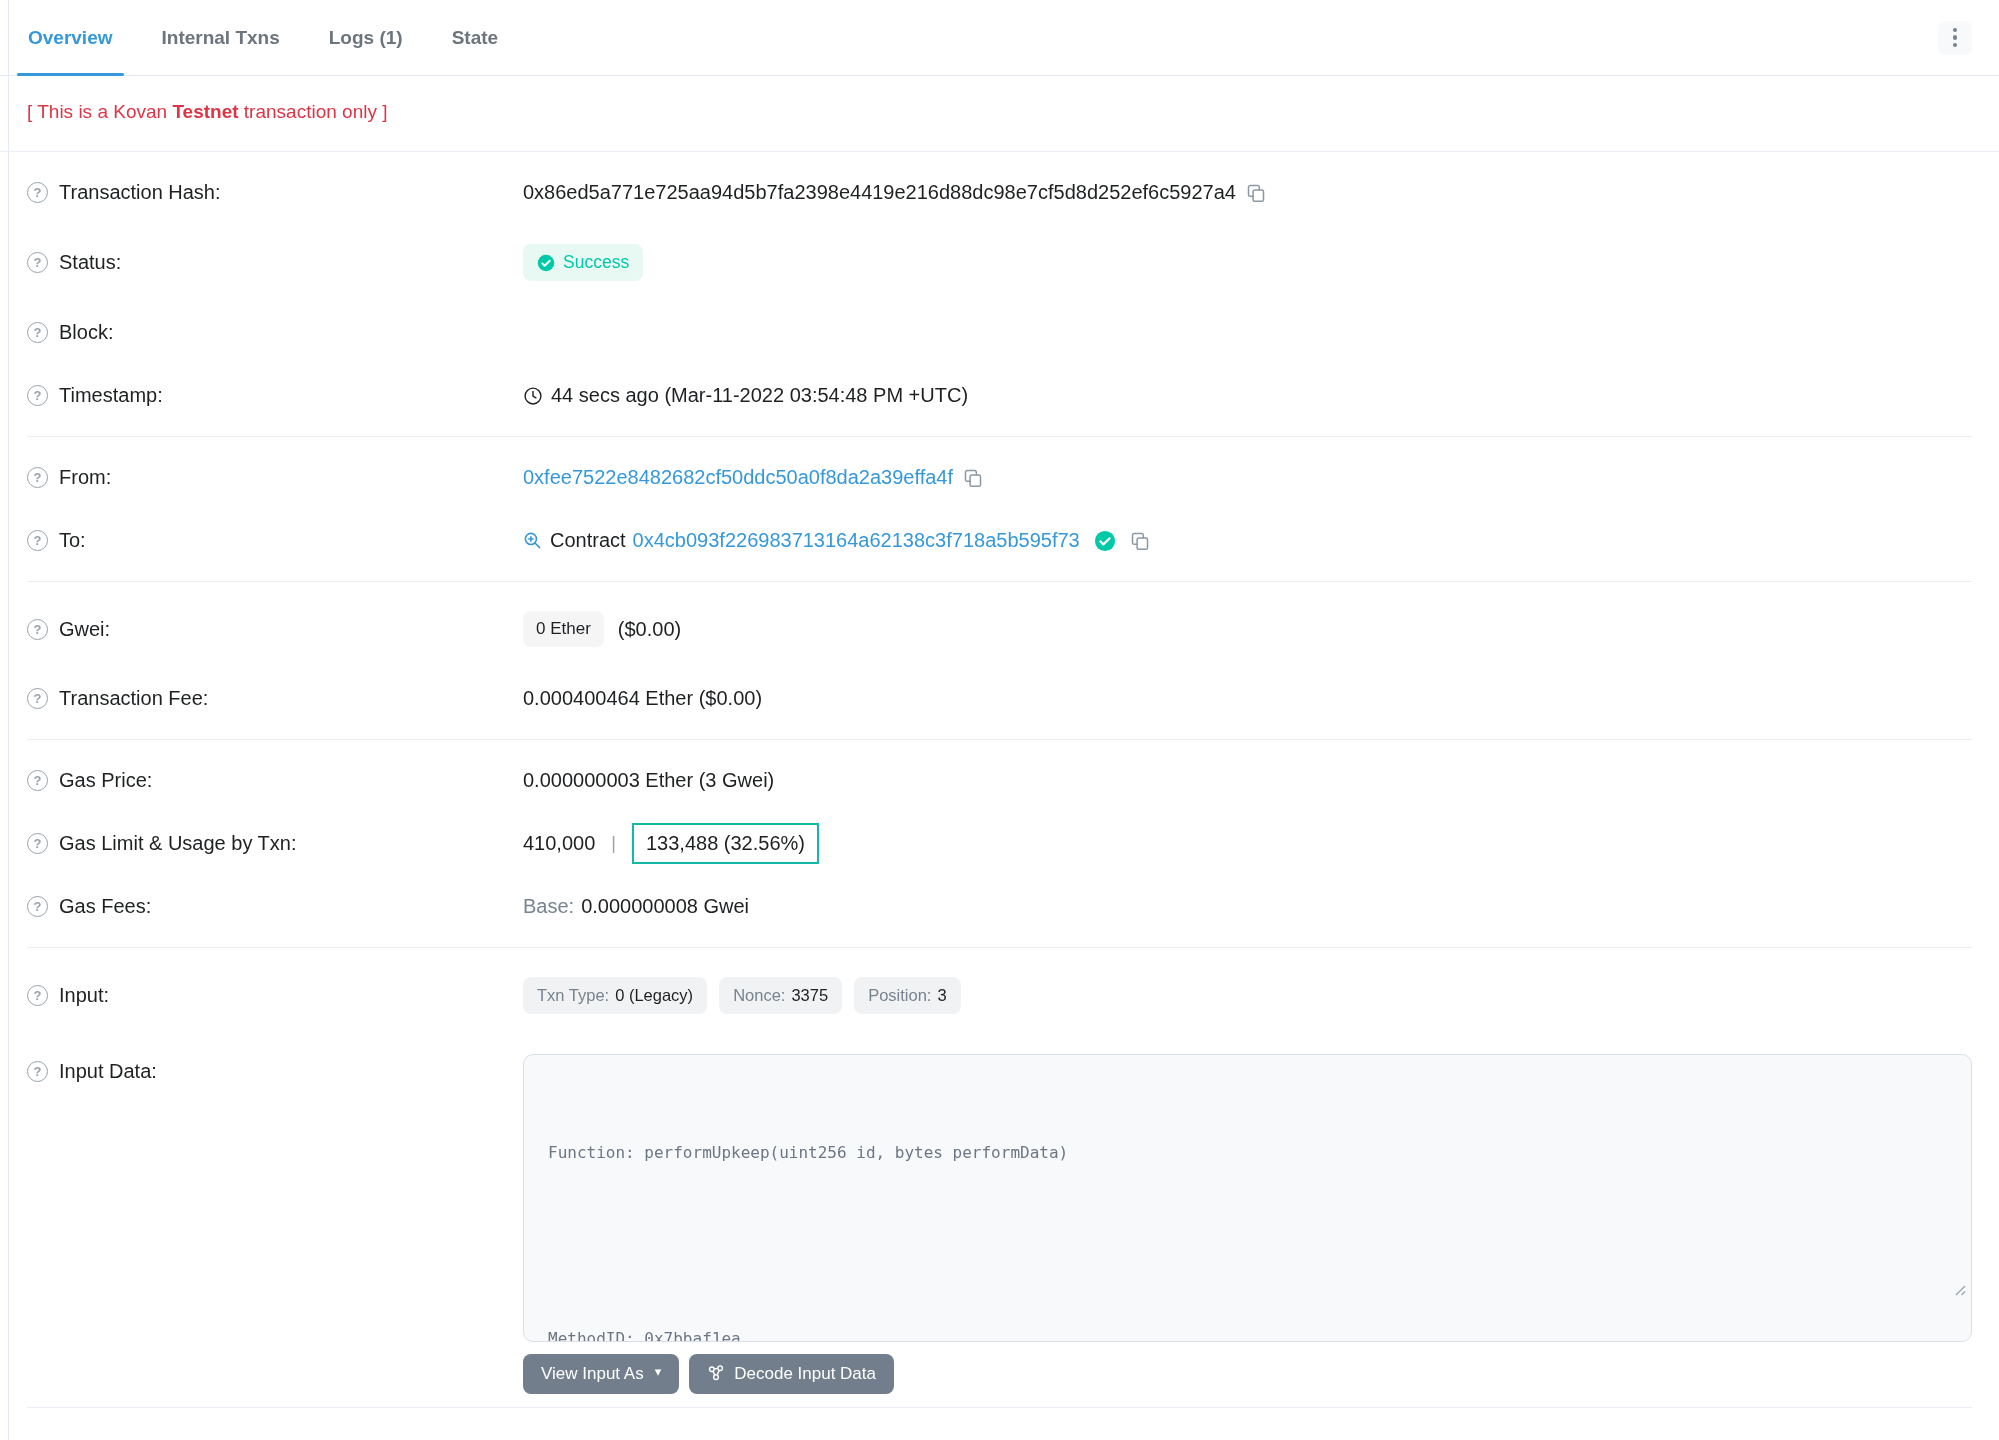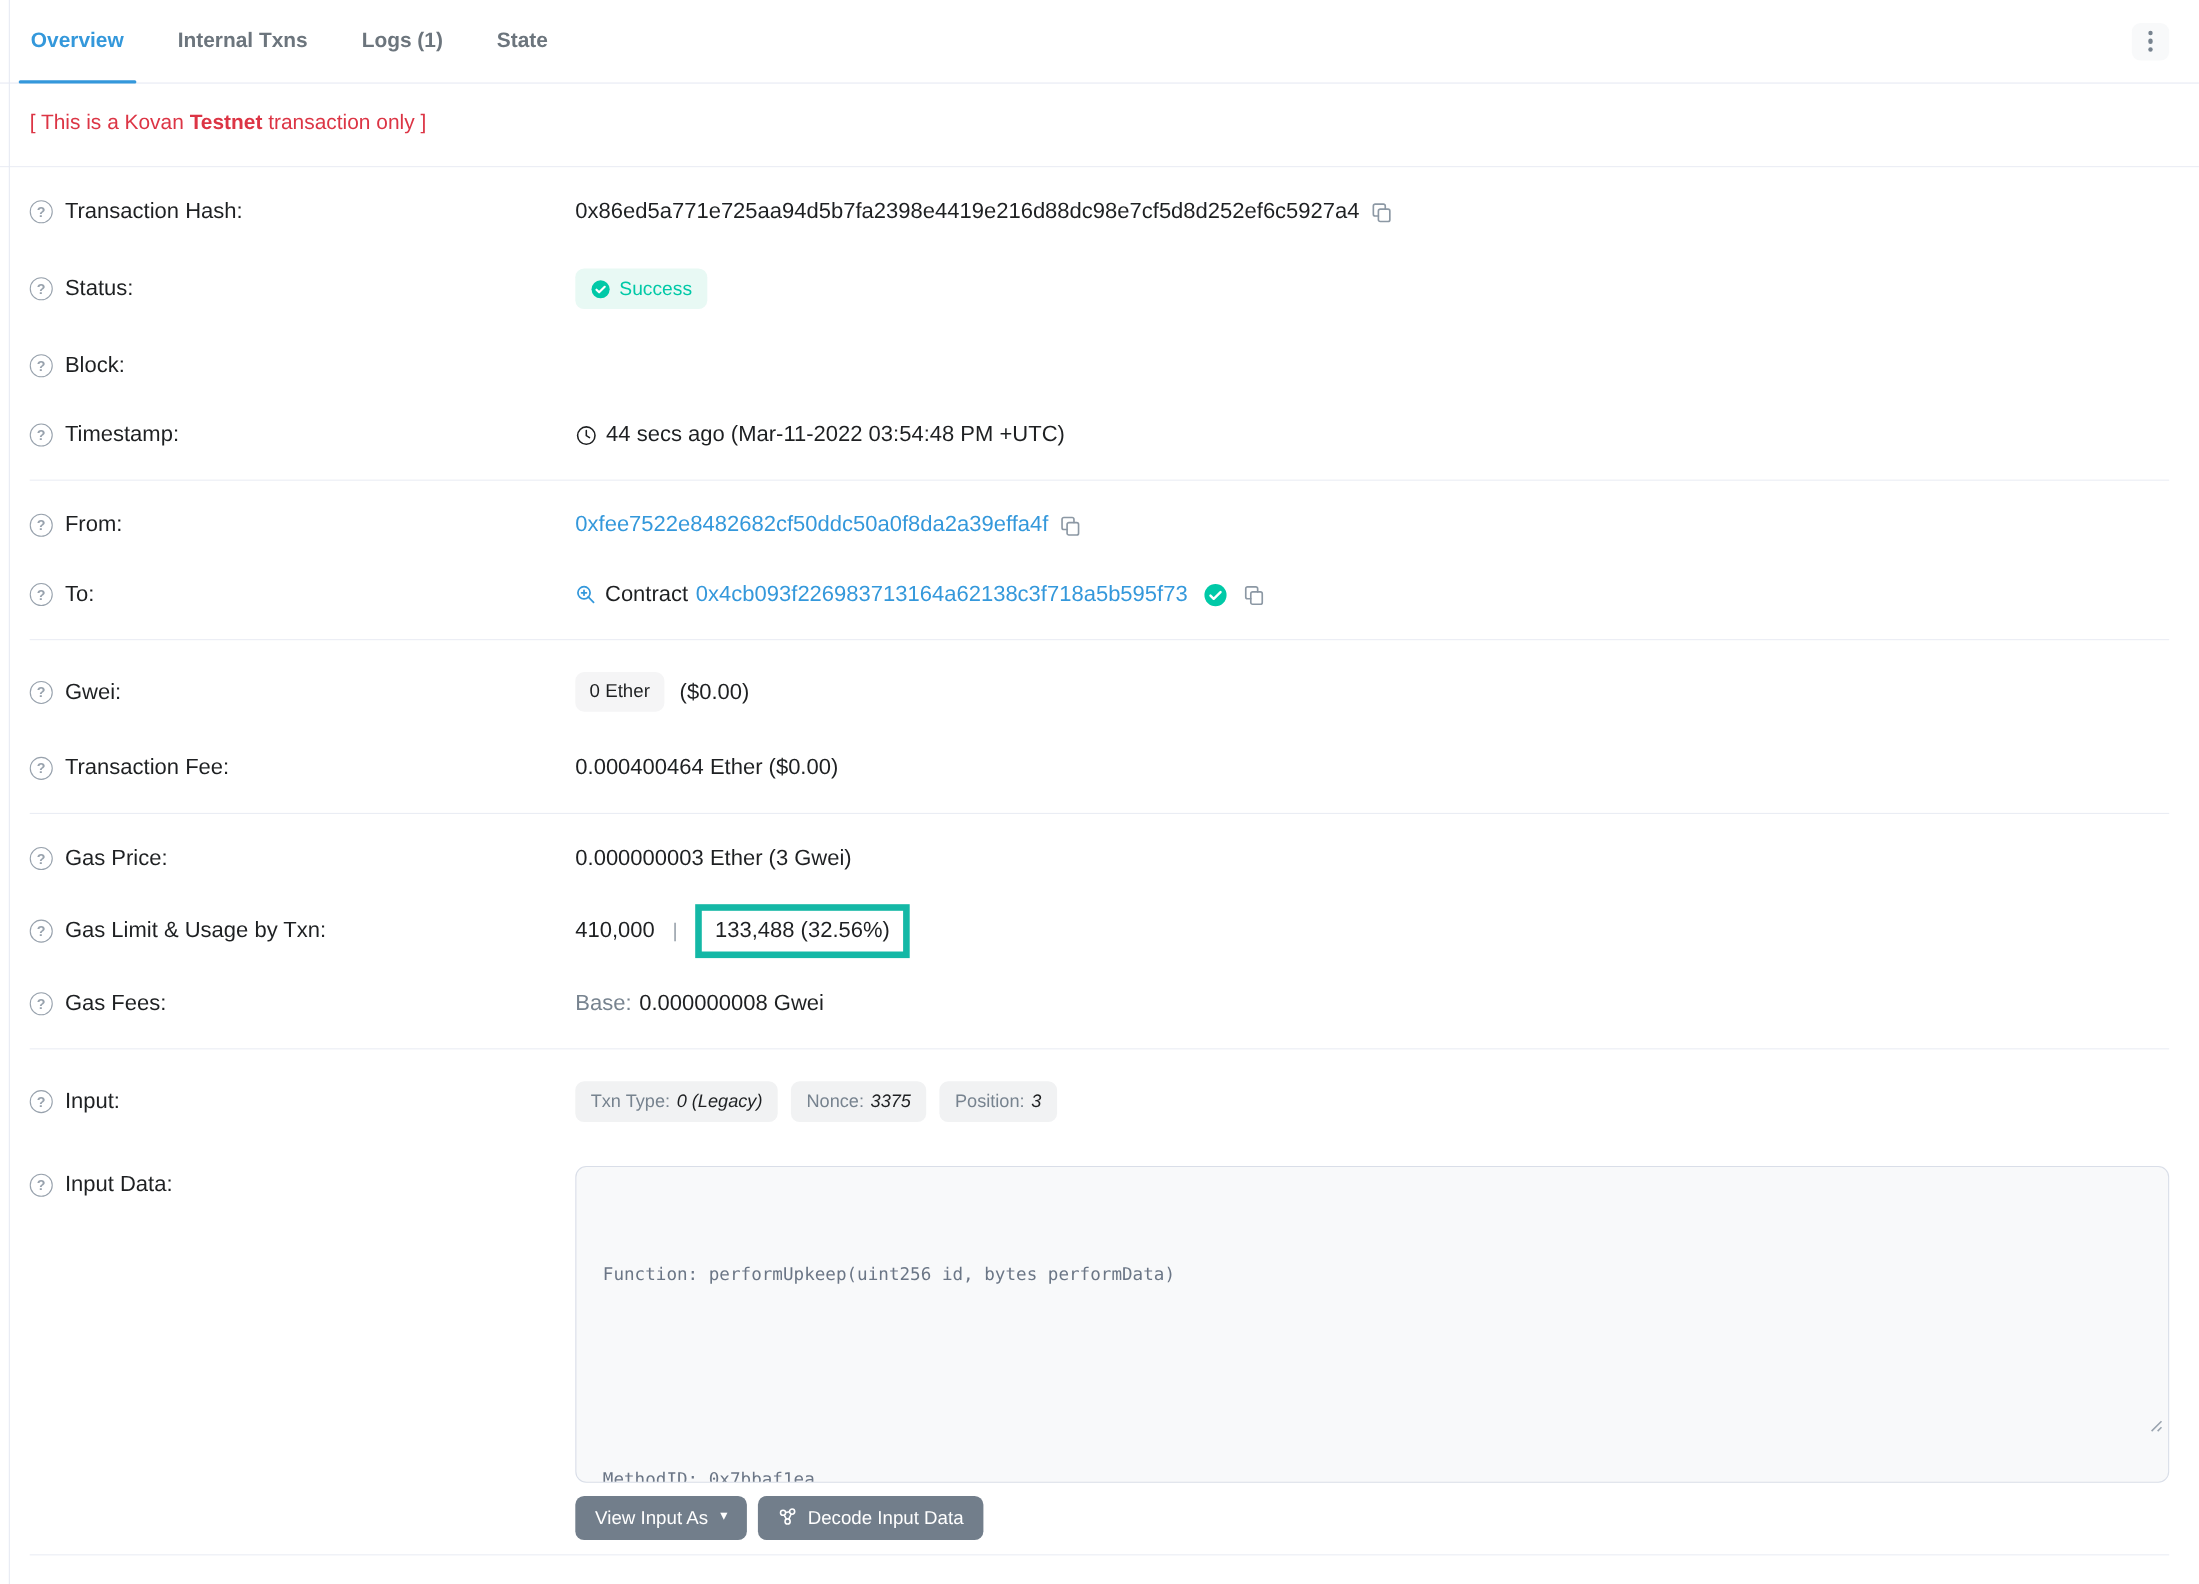--- a/index.html
+++ b/index.html
@@ -41,24 +41,24 @@
   .icon-btn { background:none; border:none; cursor:pointer; display:inline-flex; align-items:center; padding:0; }
   .ml10 { margin-left:10px; } .ml14 { margin-left:14px; } .mr8 { margin-right:8px; }
 
   .badge-success { display:inline-flex; align-items:center; gap:8px; background:#e8f9f4; color:#00c9a7;
     font-size:17.5px; padding:8px 14px; border-radius:8px; }
   .badge-confirm { display:inline-block; margin-left:14px; background:#eef0f2; color:#7d8a98; font-size:16.5px; letter-spacing:.3px;
     padding:10px 17px 10px 26px; clip-path:polygon(15px 0, 100% 0, 100% 100%, 15px 100%, 0 50%); }
   .badge-plain { display:inline-block; background:#f5f5f6; color:#1e2022; font-size:17px; padding:8px 13px; border-radius:8px; }
   .badge-kv { display:inline-flex; align-items:center; background:#f1f2f3; font-size:16.5px; padding:9px 14px; border-radius:8px; margin-right:12px; }
   .badge-kv .k { color:#77838f; margin-right:6px; }
-  .badge-kv .v { color:#1e2022;font-style:italic; }
+  .badge-kv .v { color:#1e2022; }
 
   .sep-bar { color:#9aa3ac; margin:0 16px; font-size:18px; }
-  .annotation-box { display:inline-block; border:6px solid #14b8a6; padding:7px 12px; margin:-10px 0; }
+  .annotation-box { display:inline-block; border:2px solid #14b8a6; padding:7px 12px; margin:-10px 0; }
 
   
   .input-box { flex:1; height:288px; background:#f8f9fa; border:1px solid #d9dee8; border-radius:10px;
     padding:20px 24px; overflow:hidden; position:relative; cursor:text;
     font-family:"DejaVu Sans Mono","Liberation Mono",monospace; font-size:16px; line-height:31px; color:#6b7686; white-space:pre; }
   .input-box .resize-grip { position:absolute; right:5px; bottom:4px; cursor:nwse-resize; }
   .input-actions { margin-left:496px; padding:12px 0 4px 0; display:flex; gap:10px; }
   .btn { background:#727e8b; color:#ffffff; border:none; border-radius:8px; padding:10px 18px; font-size:17px;
     font-family:"Liberation Sans",sans-serif; display:inline-flex; align-items:flex-start; gap:9px; cursor:pointer; }
   .btn .caret { font-size:13px; margin-left:2px; }

